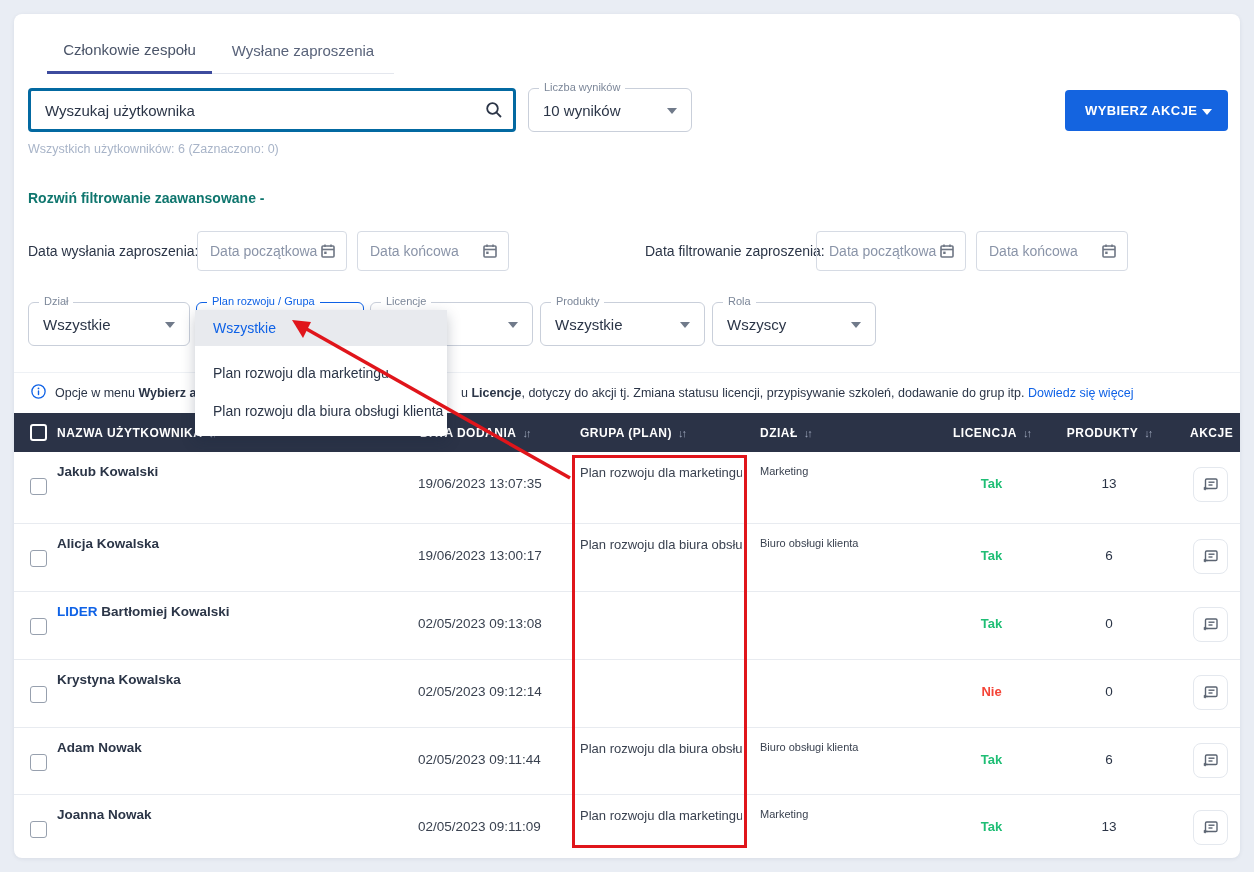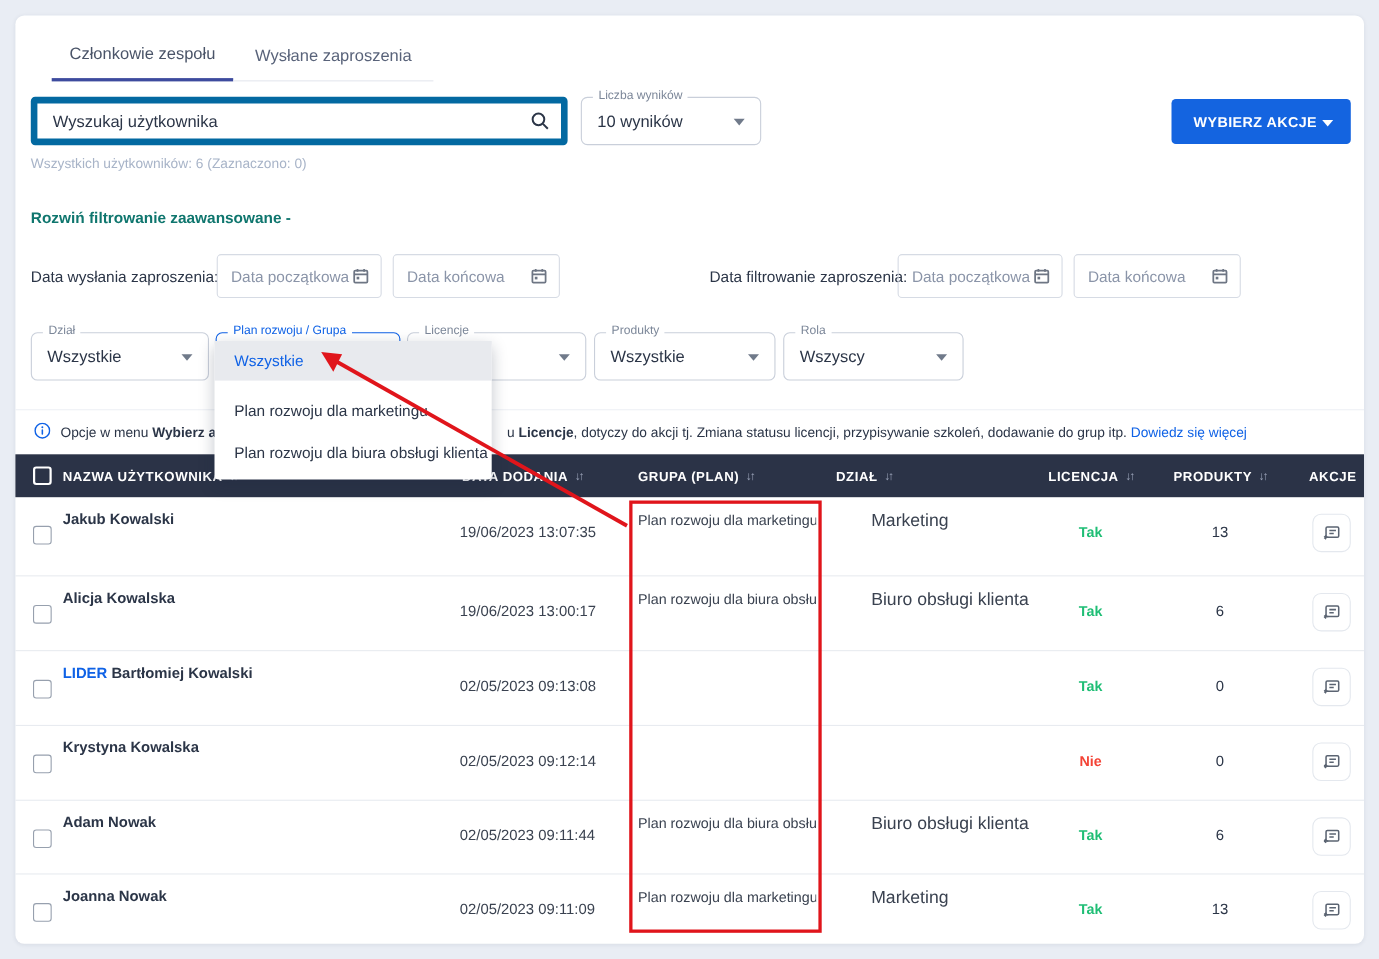--- a/index.html
+++ b/index.html
@@ -11,21 +11,21 @@
 
   
   .tabs { position:absolute; left:33px; top:14px; height:46px; display:flex; }
   .tab { height:46px; display:flex; align-items:center; justify-content:center;
          font-size:15px; color:#59637a; cursor:pointer; border-bottom:1px solid #e4e7ee; }
   .tab.active { border-bottom:3px solid #3d4b9e; color:#4a5468; }
   .tab1 { width:165px; } .tab2 { width:182px; }
 
   
   .search-box { position:absolute; left:14px; top:74px; width:488px; height:44px;
-                border:6px solid #0369a1; border-radius:4px; display:flex; align-items:center; }
+                border:3px solid #0369a1; border-radius:4px; display:flex; align-items:center; }
   .search-box input { flex:1; border:none; outline:none; font:15px "Liberation Sans",sans-serif;
                       color:#2b3547; padding:0 8px 0 14px; background:transparent; }
   .search-box input::placeholder { color:#2b3547; opacity:1; }
   .search-icn { width:38px; display:flex; justify-content:center; cursor:pointer; }
 
   .fieldset { position:absolute; border:1px solid #c9cfda; border-radius:6px; background:#fff; }
   .fieldset .legend { position:absolute; top:-8px; left:10px; background:#fff; padding:0 5px;
                       font-size:11px; color:#7c8799; white-space:nowrap; }
   .fieldset .value { position:absolute; left:14px; top:0; height:100%; display:flex;
                      align-items:center; font-size:15px; font-weight:500; color:#2b3547; }
@@ -80,21 +80,21 @@
   .chk.row { position:absolute; left:16px; border:1.5px solid #97a0ae; background:#fff; }
 
   .rows { position:absolute; left:0; top:438px; width:1226px; }
   .trow { position:relative; width:1226px; }
   .trow + .trow { border-top:1px solid #e8ebf0; }
   .c-name { position:absolute; left:43px; top:12px; font-size:13.5px; font-weight:bold; color:#2b3547; }
   .c-name .badge { color:#0f62e6; }
   .c-date { position:absolute; left:404px; top:24px; font-size:13.5px; color:#3a4250; }
   .c-group { position:absolute; left:566px; top:13px; width:162px; font-size:13px; color:#3a4250;
              white-space:nowrap; overflow:hidden; }
-  .c-dept { position:absolute; left:746px; top:13px; width:170px; font-size:16px; color:#3a4250;margin-left:32px; }
+  .c-dept { position:absolute; left:746px; top:13px; width:170px; font-size:11px; color:#3a4250; }
   .c-lic { position:absolute; left:930px; top:24px; width:95px; text-align:center;
            font-size:13px; font-weight:bold; }
   .c-prod { position:absolute; left:1045px; top:24px; width:100px; text-align:center;
             font-size:13.5px; color:#2b3547; }
   .c-act { position:absolute; left:1179px; top:15px; width:35px; height:35px; background:#fff;
            border:1px solid #e4e8ee; border-radius:8px; display:flex; align-items:center;
            justify-content:center; cursor:pointer; }
   .th-center { justify-content:center; }
 
   

